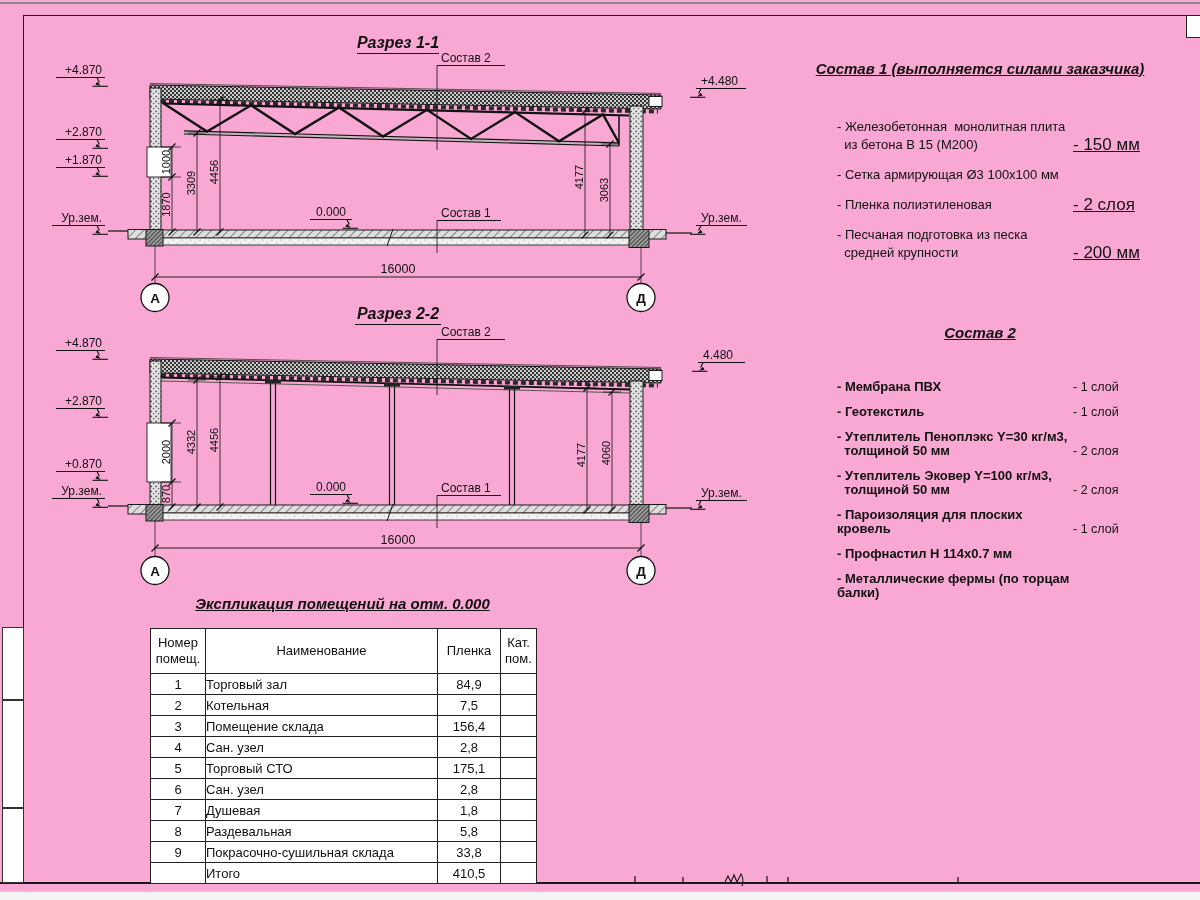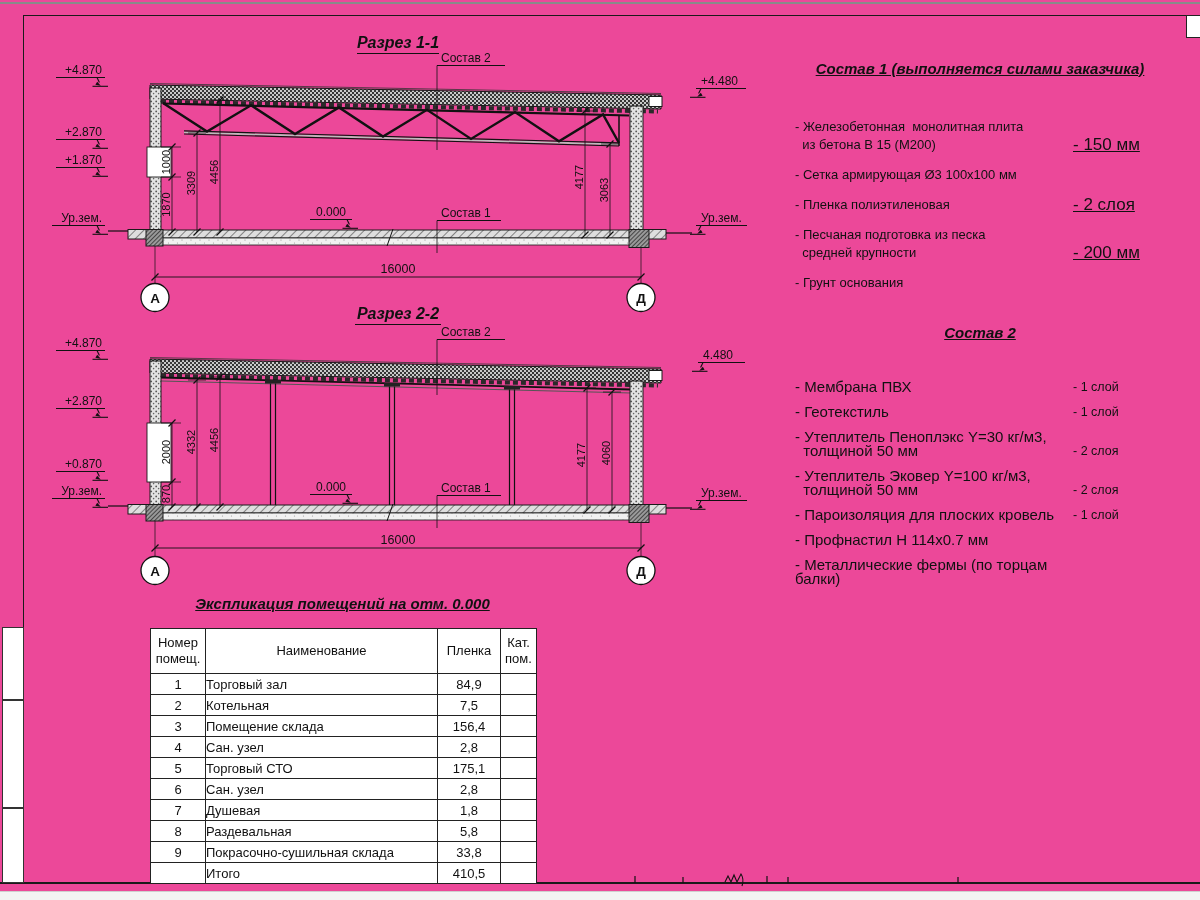--- a/index.html
+++ b/index.html
@@ -1,16 +1,16 @@
 <!DOCTYPE html>
 <html><head>
 <meta charset="utf-8">
 <style>
   html,body{margin:0;padding:0;background:#fff;}
-  #sheet{position:relative;width:1200px;height:900px;background:#ec4899;overflow:hidden;
+  #sheet{position:relative;width:1200px;height:900px;background:#f9a8d4;overflow:hidden;
          font-family:"Liberation Sans",sans-serif;color:#111;}
   .abs{position:absolute;}
 
   
   .edge-top{top:2px;left:0;width:1200px;height:2px;background:#8a8a8a;}
   .frame-top{top:15px;left:23px;width:1177px;height:0;border-top:1.6px solid #1a1a1a;}
   .frame-left{top:15px;left:23px;width:0;height:868px;border-left:1.6px solid #1a1a1a;}
   .frame-bottom{top:882px;left:0;width:1200px;height:0;border-top:2px solid #1a1a1a;}
   .edge-bottom{top:891px;left:0;width:1200px;height:9px;background:#f3f3f3;border-top:1px solid #cfcfcf;}
   .margin-box{left:2px;width:20px;border:1px solid #333;background:#fff;}
@@ -22,26 +22,26 @@
   .t-dim{font:11px "Liberation Sans",sans-serif;fill:#111;}
   .t-span{font:12.5px "Liberation Sans",sans-serif;fill:#111;}
   .t-axis{font:bold 13.5px "Liberation Sans",sans-serif;fill:#111;}
   .t-label{font:12px "Liberation Sans",sans-serif;fill:#111;}
 
   
   .sostav{width:370px;}
   .sostav-title{text-align:center;font:italic bold 15px "Liberation Sans",sans-serif;
                 text-decoration:underline;line-height:22px;}
   .sostav .items{margin-top:0;}
-  .s-item{display:flex;}
+  .s-item{display:flex;margin-left:42px;}
   .s1 .s-item{margin-bottom:12px;}
   .s2 .s-item{margin-bottom:11px;}
   .s-name{flex:1;white-space:pre-wrap;}
   .s1 .s-name{font-size:13px;line-height:18px;}
-  .s2 .s-name{font-size:15px;line-height:14px;}
+  .s2 .s-name{font-size:13px;line-height:14px;font-weight:bold;}
   .s-val{width:92px;align-self:flex-end;}
   .s1 .s-val{font-size:17px;line-height:18px;text-decoration:underline;}
   .s2 .s-val{font-size:12.5px;line-height:14px;}
   .s1 .items{margin-top:38px;}
   .s2 .items{margin-top:36px;}
 
   
   .expl-title{left:150px;top:595px;width:385px;text-align:center;
               font:italic bold 15px "Liberation Sans",sans-serif;text-decoration:underline;}
   table.expl{left:150px;top:628px;border-collapse:collapse;table-layout:fixed;background:#fff;}
@@ -357,24 +357,20 @@
       </div>
       <div class="s-item">
         <div class="s-name">- Пленка полиэтиленовая</div>
         <div class="s-val">-  2 слоя</div>
       </div>
       <div class="s-item">
         <div class="s-name">- Песчаная подготовка из песка
   средней крупности</div>
         <div class="s-val">- 200 мм</div>
       </div>
-      <div class="s-item">
-        <div class="s-name">- Грунт основания</div>
-        <div class="s-val"></div>
-      </div>
     </div>
   </div>
 
   <div class="abs sostav s2" style="left:795px;top:322px;">
     <div class="sostav-title">Состав 2</div>
     <div class="items">
       <div class="s-item">
         <div class="s-name">- Мембрана ПВХ</div>
         <div class="s-val">- 1 слой</div>
       </div>

